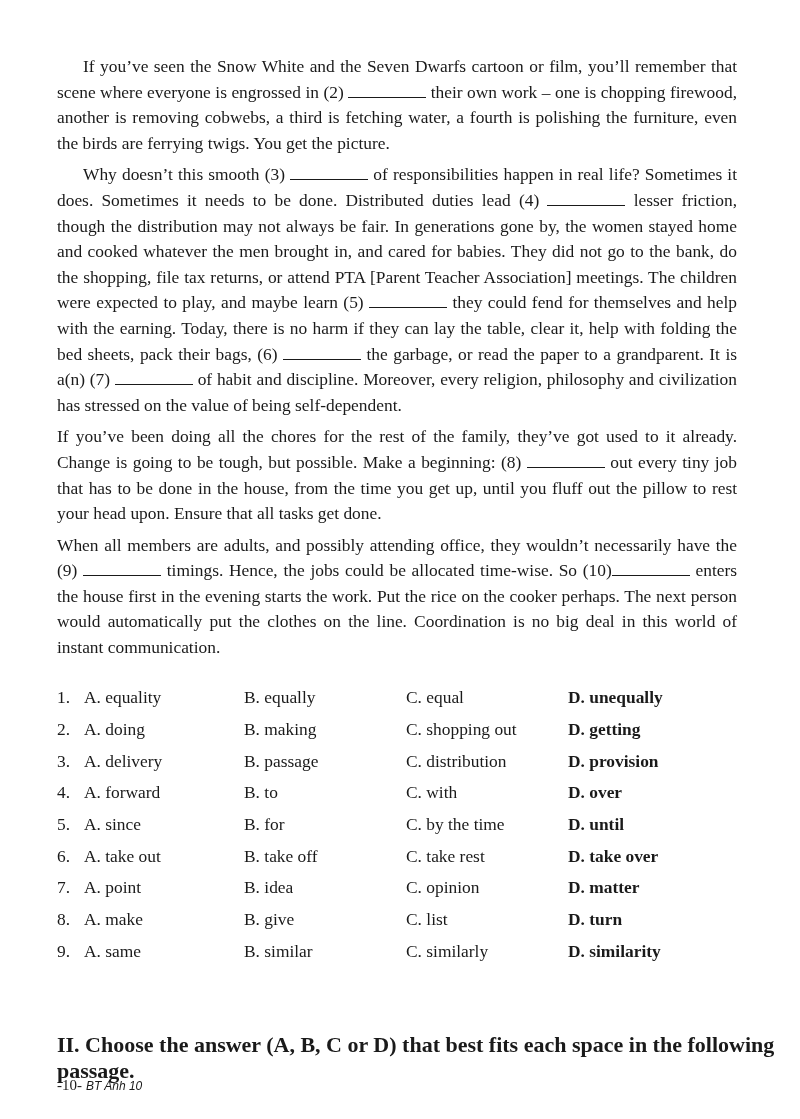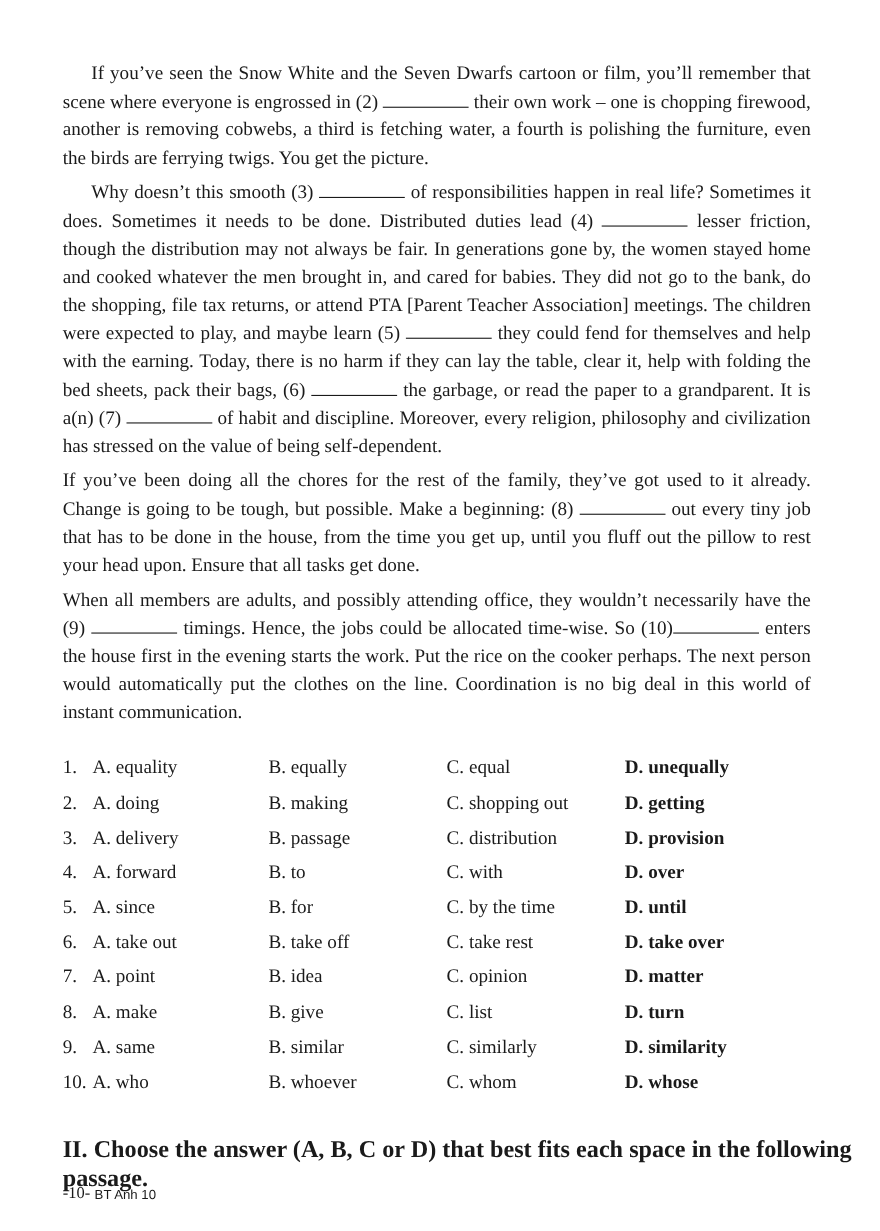--- a/index.html
+++ b/index.html
@@ -63,20 +63,21 @@
       position: absolute;
       left: 57px;
       top: 1077px;
       font-size: 15px;
       display: flex;
       align-items: center;
       gap: 4px;
     }
     .footer .book {
       font-family: "Liberation Sans", "DejaVu Sans", sans-serif;
+      font-style: italic;
       font-size: 12px;
     }
   </style>
 </head>
 <body>
 
 <div class="page" id="passage">
     <p class="para indent"><span>If you’ve seen the Snow White and the Seven Dwarfs cartoon or film, you’ll remember that scene where everyone is engrossed in (2) </span><span class="blank"></span><span> their own work – one is chopping firewood, another is removing cobwebs, a third is fetching water, a fourth is polishing the furniture, even the birds are ferrying twigs. You get the picture.</span></p>
     <p class="para indent"><span>Why doesn’t this smooth (3) </span><span class="blank"></span><span> of responsibilities happen in real life? Sometimes it does. Sometimes it needs to be done. Distributed duties lead (4) </span><span class="blank"></span><span> lesser friction, though the distribution may not always be fair. In generations gone by, the women stayed home and cooked whatever the men brought in, and cared for babies. They did not go to the bank, do the shopping, file tax returns, or attend PTA [Parent Teacher Association] meetings. The children were expected to play, and maybe learn (5) </span><span class="blank"></span><span> they could fend for themselves and help with the earning. Today, there is no harm if they can lay the table, clear it, help with folding the bed sheets, pack their bags, (6) </span><span class="blank"></span><span> the garbage, or read the paper to a grandparent. It is a(n) (7) </span><span class="blank"></span><span> of habit and discipline. Moreover, every religion, philosophy and civilization has stressed on the value of being self-dependent.</span></p>
     <p class="para"><span>If you’ve been doing all the chores for the rest of the family, they’ve got used to it already. Change is going to be tough, but possible. Make a beginning: (8) </span><span class="blank"></span><span> out every tiny job that has to be done in the house, from the time you get up, until you fluff out the pillow to rest your head upon. Ensure that all tasks get done.</span></p>
@@ -140,27 +141,20 @@
       <span class="opt col-c">C. list</span>
       <span class="opt col-d">D. turn</span>
     </div>
     <div class="opt-row">
       <span class="opt-num">9.</span>
       <span class="opt col-a">A. same</span>
       <span class="opt col-b">B. similar</span>
       <span class="opt col-c">C. similarly</span>
       <span class="opt col-d">D. similarity</span>
     </div>
-    <div class="opt-row">
-      <span class="opt-num">10.</span>
-      <span class="opt col-a">A. who</span>
-      <span class="opt col-b">B. whoever</span>
-      <span class="opt col-c">C. whom</span>
-      <span class="opt col-d">D. whose</span>
-    </div>
   </div>
 
 <p class="section-heading">II. Choose the answer (A, B, C or D) that best fits each space in the following passage.</p>
 
 <div class="footer">
   <span>-10-</span>
   <span class="book">BT Anh 10</span>
 </div>
 
 </body></html>

